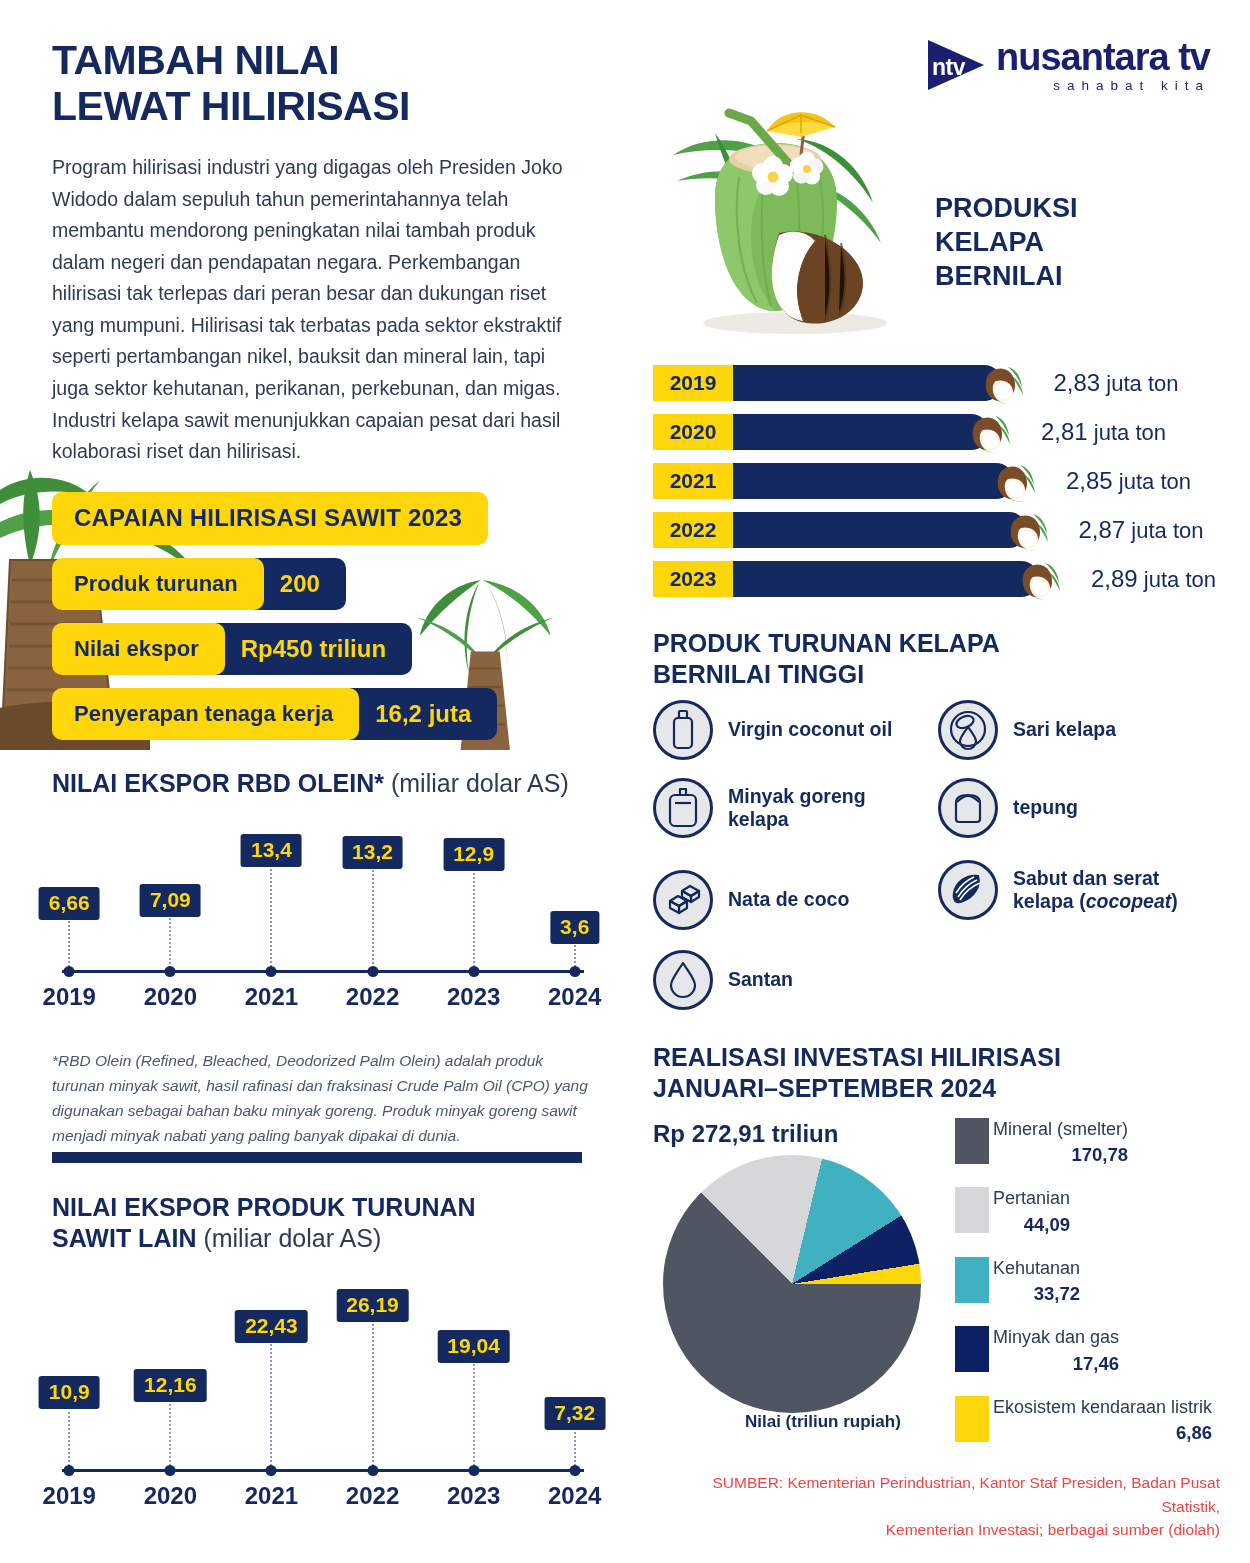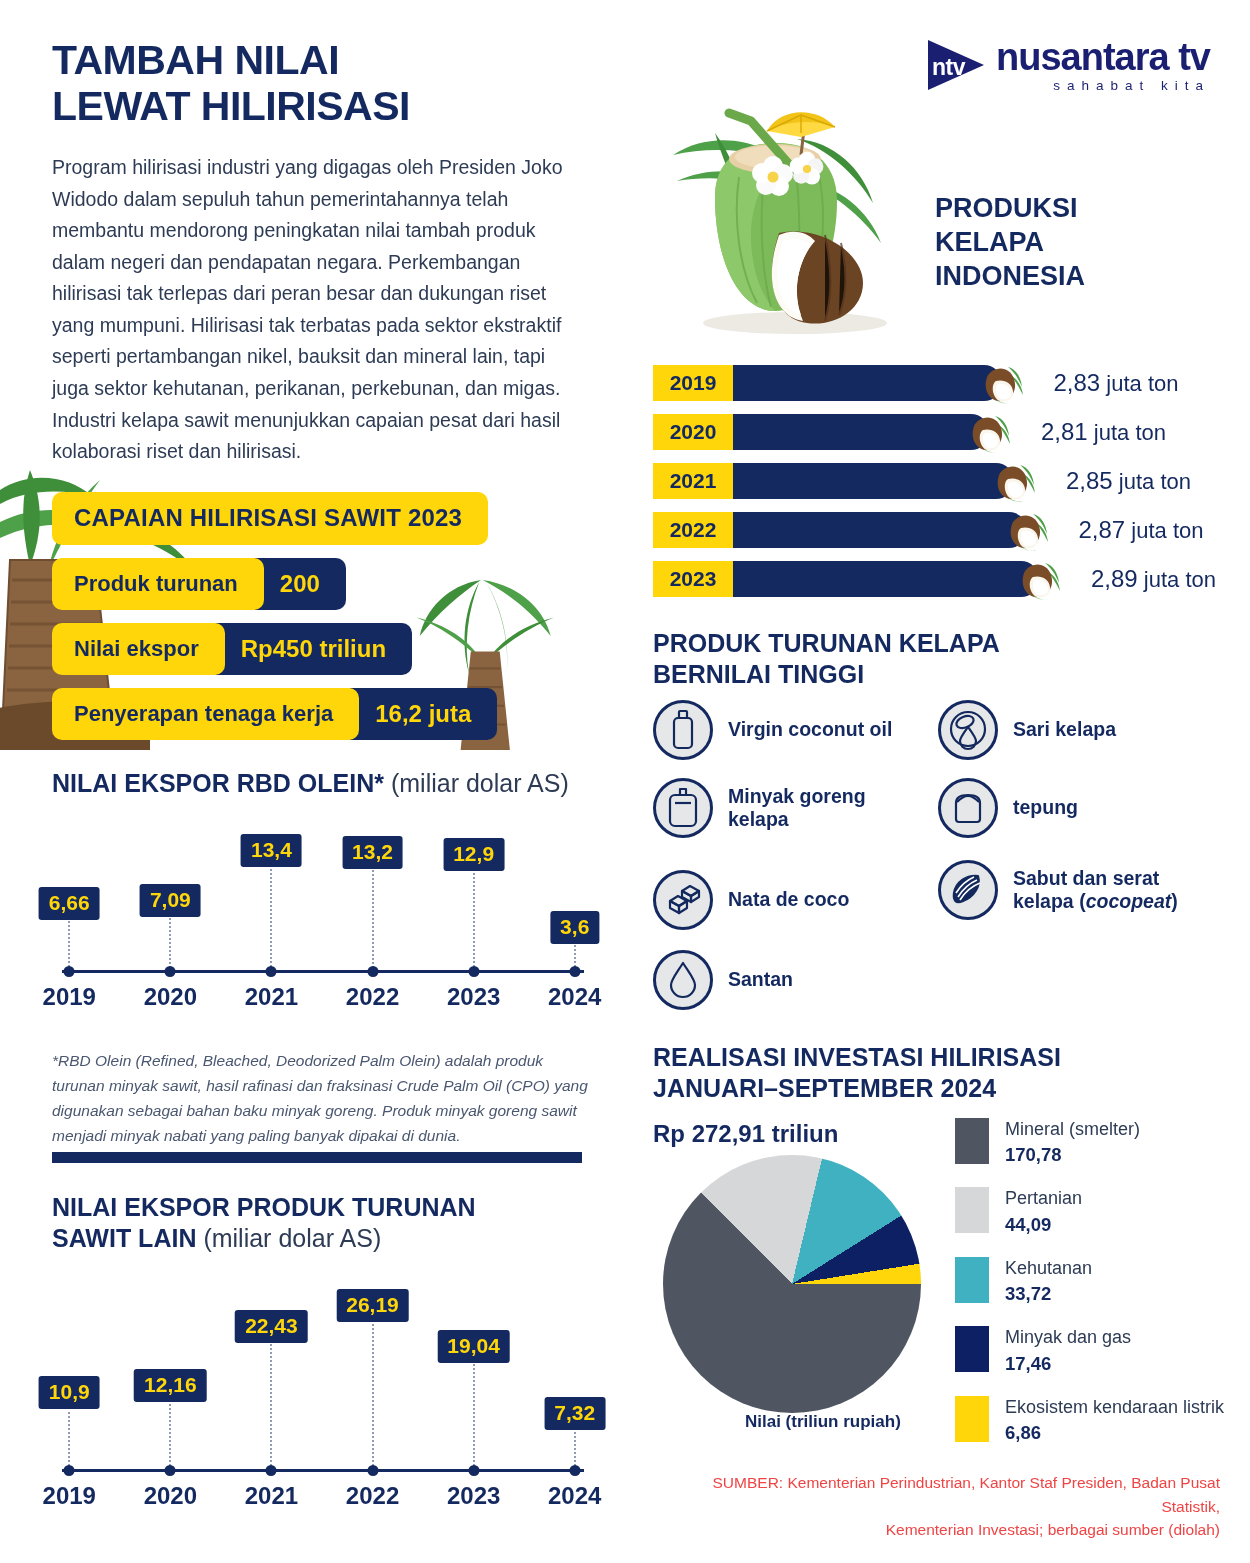--- a/index.html
+++ b/index.html
@@ -126,21 +126,21 @@
   .ptext i{font-style:italic;}
 
   
   .inv-head{position:absolute;left:28px;top:1042px;font-size:25px;font-weight:bold;line-height:1.25;color:#14295f;}
   .inv-total{position:absolute;left:28px;top:1120px;font-size:24px;font-weight:bold;color:#14295f;}
   .pie-wrap{position:absolute;left:38px;top:1155px;width:270px;height:270px;}
   .pie{width:258px;height:258px;border-radius:50%;}
   .pie-cap{position:absolute;left:120px;top:1412px;font-size:17px;font-weight:bold;color:#14295f;white-space:nowrap;}
 
   .legend{position:absolute;left:330px;top:1118px;width:290px;}
-  .lrow{display:flex;gap:16px;margin-bottom:20px;align-items:flex-start;}
+  .lrow{display:flex;gap:4px;margin-bottom:20px;align-items:flex-start;text-align:right;}
   .sw{width:34px;height:46px;flex:0 0 34px;}
   .ltxt{font-size:18px;color:#2d3b55;line-height:1.3;}
   .ltxt b{display:block;color:#14295f;font-weight:bold;font-size:18.5px;margin-top:2px;}
 
   .source{
     position:absolute;right:30px;bottom:22px;width:570px;text-align:right;
     font-size:15.5px;line-height:1.5;color:#ef4444;
   }
 </style>
 </head>
@@ -379,21 +379,21 @@
             <path d="M170 150 C176 178 178 210 170 236"></path>
             <path d="M186 158 C192 184 192 210 184 230"></path>
           </g>
         </g>
       </svg>
     </div>
 
     <div class="prod-title">
       <span>PRODUKSI</span><br>
       <span>KELAPA</span><br>
-      <span>INDONESIA</span>
+      <span>BERNILAI</span>
     </div>
 
     <div class="prodbars" id="prodbars">
         <div class="pbrow">
           <div class="pyear">2019</div>
           <div class="pbar" style="width: 280.5px;"></div>
           <div class="pico" style="left: 322.5px;"><svg width="48" height="48" viewBox="0 0 48 48">
               <g fill="#4ea049">
                 <path d="M32 8 C40 10 45 18 46 28 C42 18 37 12 32 8Z"></path>
                 <path d="M34 16 C42 20 46 28 47 36 C43 28 39 21 34 16Z"></path>

